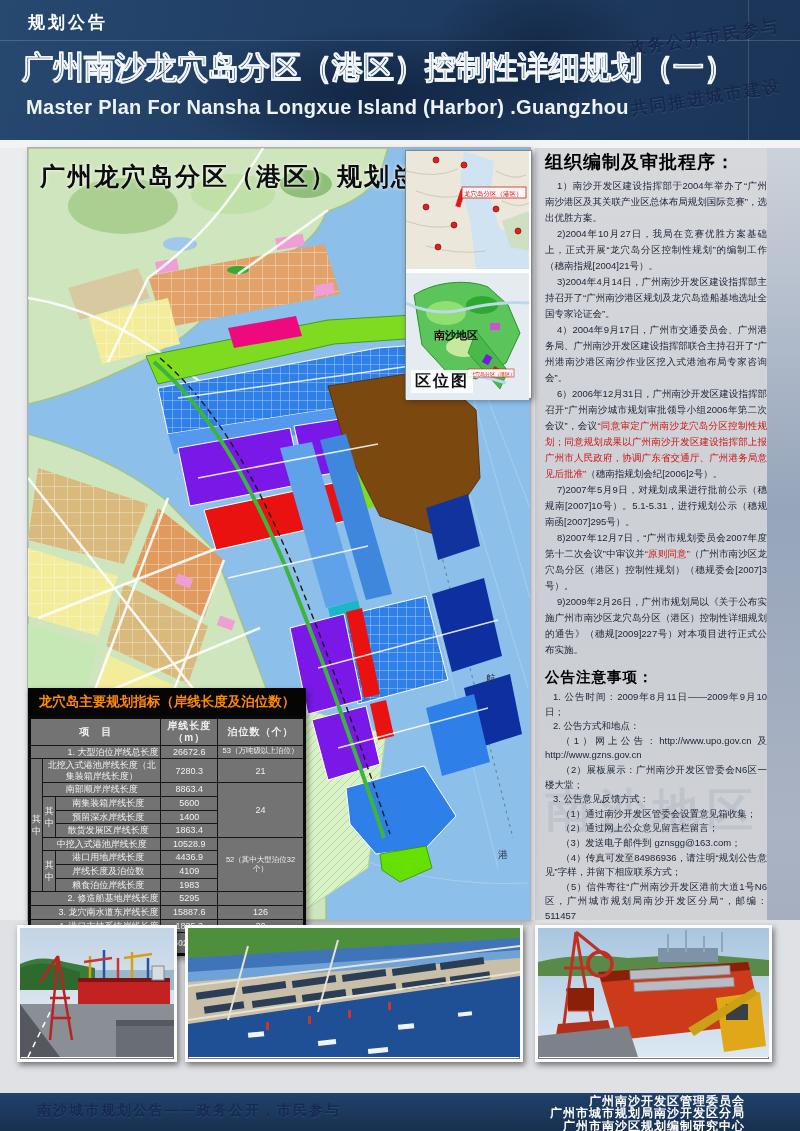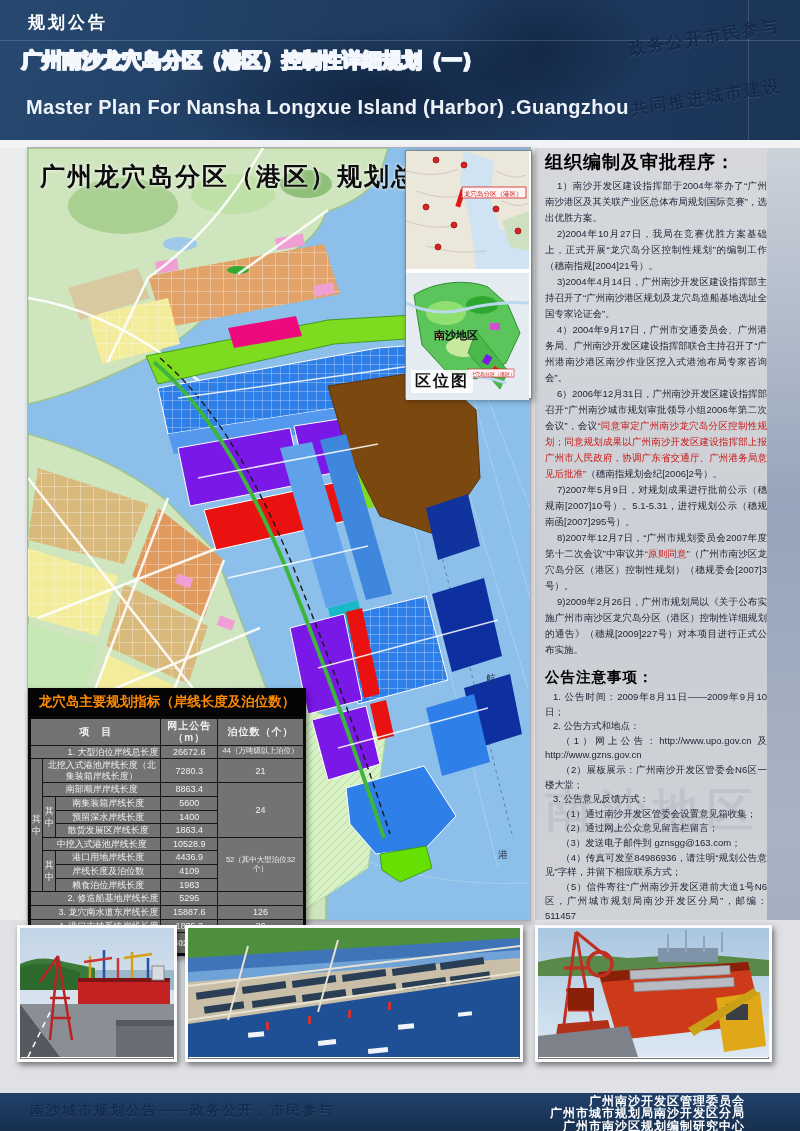--- a/index.html
+++ b/index.html
@@ -13,21 +13,21 @@
     background:radial-gradient(ellipse at 50% 60%,rgba(6,16,36,.5),rgba(6,16,36,0) 70%);}
   .banner .blob2{position:absolute;left:430px;top:0;width:220px;height:120px;
     background:radial-gradient(ellipse at 50% 40%,rgba(8,20,42,.45),rgba(8,20,42,0) 70%);}
   .banner .hline{position:absolute;left:0;top:40px;width:800px;height:1px;background:rgba(255,255,255,.16);}
   .banner .vline{position:absolute;left:748px;top:0;width:1px;height:140px;background:rgba(255,255,255,.14);}
   .hdr-tag{position:absolute;left:28px;top:11px;font-size:17px;font-weight:bold;color:#ffffff;letter-spacing:3px;}
   .hdr-slogan{position:absolute;font-size:17px;font-weight:bold;color:#16294c;letter-spacing:2px;
     transform:rotate(-9deg);text-shadow:0 1px 1px rgba(130,160,200,.22);white-space:nowrap;}
   .hdr-slogan.s1{left:628px;top:26px;}
   .hdr-slogan.s2{left:630px;top:86px;}
-  .hdr-title{position:absolute;left:22px;top:47px;font-size:20px;font-weight:bold;white-space:nowrap;
+  .hdr-title{position:absolute;left:22px;top:47px;font-size:31px;font-weight:normal;white-space:nowrap;
     color:#1e3a5f;-webkit-text-stroke:1.6px #f4f8fc;
     text-shadow:-1px -1px 0 #e9f0f8,1px -1px 0 #e9f0f8,-1px 1px 0 #e9f0f8,1px 1px 0 #e9f0f8;}
   .hdr-sub{position:absolute;left:26px;top:96px;font-size:20px;font-weight:600;color:#eef3f9;letter-spacing:.3px;}
   .top-strip{position:absolute;left:0;top:140px;width:800px;height:8px;background:#f3f3f5;}
 
   
   .left-bg{position:absolute;left:0;top:148px;width:535px;height:772px;background:#ebecee;}
   .col-bg{position:absolute;left:535px;top:148px;width:232px;height:772px;
     background:linear-gradient(180deg,#d6d8dc 0%,#cbced4 60%,#d0d2d6 100%);}
   .right-strip{position:absolute;left:767px;top:148px;width:33px;height:945px;
@@ -74,21 +74,21 @@
   .nline.ind2{text-indent:16px;}
 
   
   .photo{position:absolute;top:925px;height:137px;background:#fff;border:3px solid #fbfbfb;
     box-sizing:border-box;box-shadow:2px 3px 6px rgba(0,0,0,.5),inset 0 0 0 1px #777;}
   .photo svg{display:block;}
 
   
   .footer{position:absolute;left:0;top:1093px;width:800px;height:38px;
     background:linear-gradient(180deg,#21416b 0%,#17304f 100%);}
-  .f-mark{position:absolute;left:30px;top:9px;font-size:14px;font-weight:bold;color:#142a4e;
+  .f-mark{position:absolute;left:37px;top:9px;font-size:14px;font-weight:bold;color:#142a4e;
     letter-spacing:2px;text-shadow:0 1px 1px rgba(150,180,220,.15);}
   .f-orgs{position:absolute;right:55px;top:2px;text-align:right;color:#ffffff;
     font-weight:bold;font-size:12px;line-height:12.4px;letter-spacing:1px;}
 </style>
 </head>
 <body>
 
 <div class="poster">
 
   <div class="banner">
@@ -285,27 +285,27 @@
       <colgroup>
           <col style="width:13px">
           <col style="width:13px">
           <col style="width:104px">
           <col style="width:56px">
           <col style="width:86px">
         </colgroup>
       <tbody>
           <tr>
             <th colspan="3">项　目</th>
-            <th>网上公告（m）</th>
+            <th>岸线长度（m）</th>
             <th>泊位数（个）</th>
           </tr>
           <tr>
             <td colspan="3" class="lblL">1. 大型泊位岸线总长度</td>
             <td>26672.6</td>
-            <td class="small">44（万吨级以上泊位）</td>
+            <td class="small">53（万吨级以上泊位）</td>
           </tr>
           <tr>
             <td rowspan="9" class="vert">其中</td>
             <td colspan="2">北挖入式港池岸线长度（北集装箱岸线长度）</td>
             <td>7280.3</td>
             <td>21</td>
           </tr>
           <tr>
             <td colspan="2">南部顺岸岸线长度</td>
             <td>8863.4</td>

